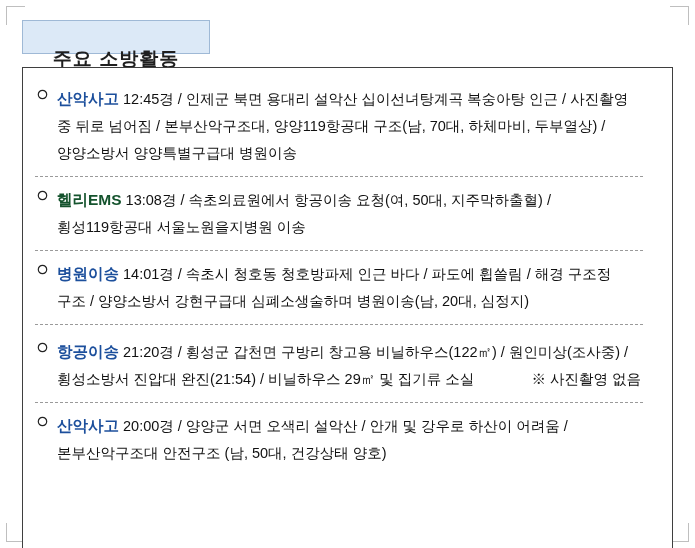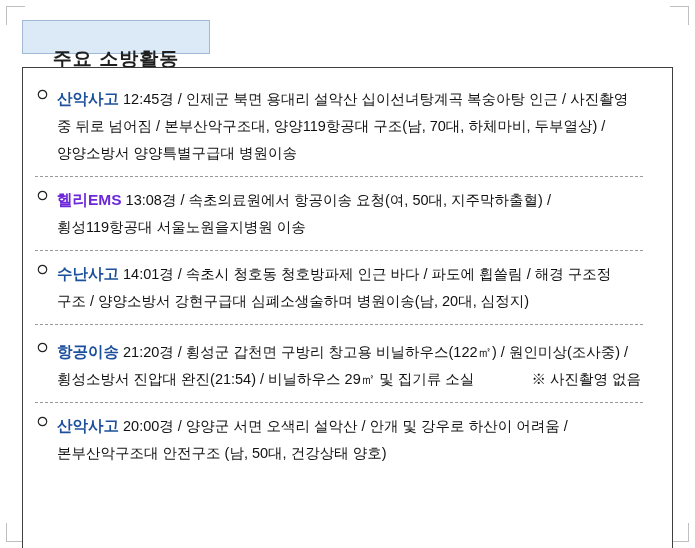--- a/index.html
+++ b/index.html
@@ -132,32 +132,32 @@
     </div>
   </div>
 
   <div class="entry">
     <span class="bullet">
       <svg width="11" height="11" viewBox="0 0 11 11">
           <circle cx="5.5" cy="5.5" r="4.2" fill="none" stroke="#222" stroke-width="1.2"></circle>
         </svg>
     </span>
     <div class="entry-body">
-      <span class="cat" style="color: #6d28d9;">헬리EMS</span><span class="body-text">13:08경 / 속초의료원에서 항공이송 요청(여, 50대, 지주막하출혈) / 횡성119항공대 서울노원을지병원 이송</span>
+      <span class="cat" style="color: #14532d;">헬리EMS</span><span class="body-text">13:08경 / 속초의료원에서 항공이송 요청(여, 50대, 지주막하출혈) / 횡성119항공대 서울노원을지병원 이송</span>
     </div>
   </div>
 
   <div class="entry">
     <span class="bullet">
       <svg width="11" height="11" viewBox="0 0 11 11">
           <circle cx="5.5" cy="5.5" r="4.2" fill="none" stroke="#222" stroke-width="1.2"></circle>
         </svg>
     </span>
     <div class="entry-body">
-      <span class="cat" style="color: rgb(28, 79, 156);">수난사고</span><span class="body-text">14:01경 / 속초시 청호동 청호방파제 인근 바다 / 파도에 휩쓸림 / 해경 구조정 구조 / 양양소방서 강현구급대 심폐소생술하며 병원이송(남, 20대, 심정지)</span>
+      <span class="cat" style="color: rgb(28, 79, 156);">병원이송</span><span class="body-text">14:01경 / 속초시 청호동 청호방파제 인근 바다 / 파도에 휩쓸림 / 해경 구조정 구조 / 양양소방서 강현구급대 심폐소생술하며 병원이송(남, 20대, 심정지)</span>
     </div>
   </div>
 
   <div class="entry spacer-top">
     <span class="bullet">
       <svg width="11" height="11" viewBox="0 0 11 11">
           <circle cx="5.5" cy="5.5" r="4.2" fill="none" stroke="#222" stroke-width="1.2"></circle>
         </svg>
     </span>
     <div class="entry-body">

